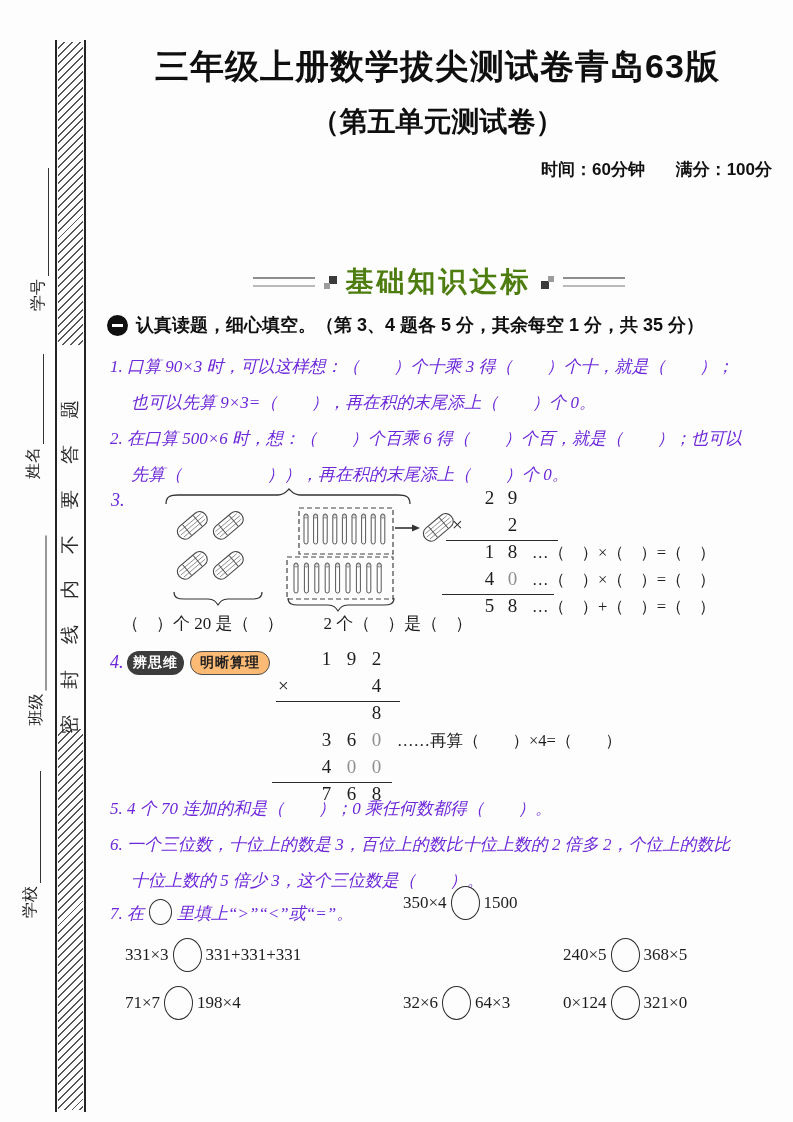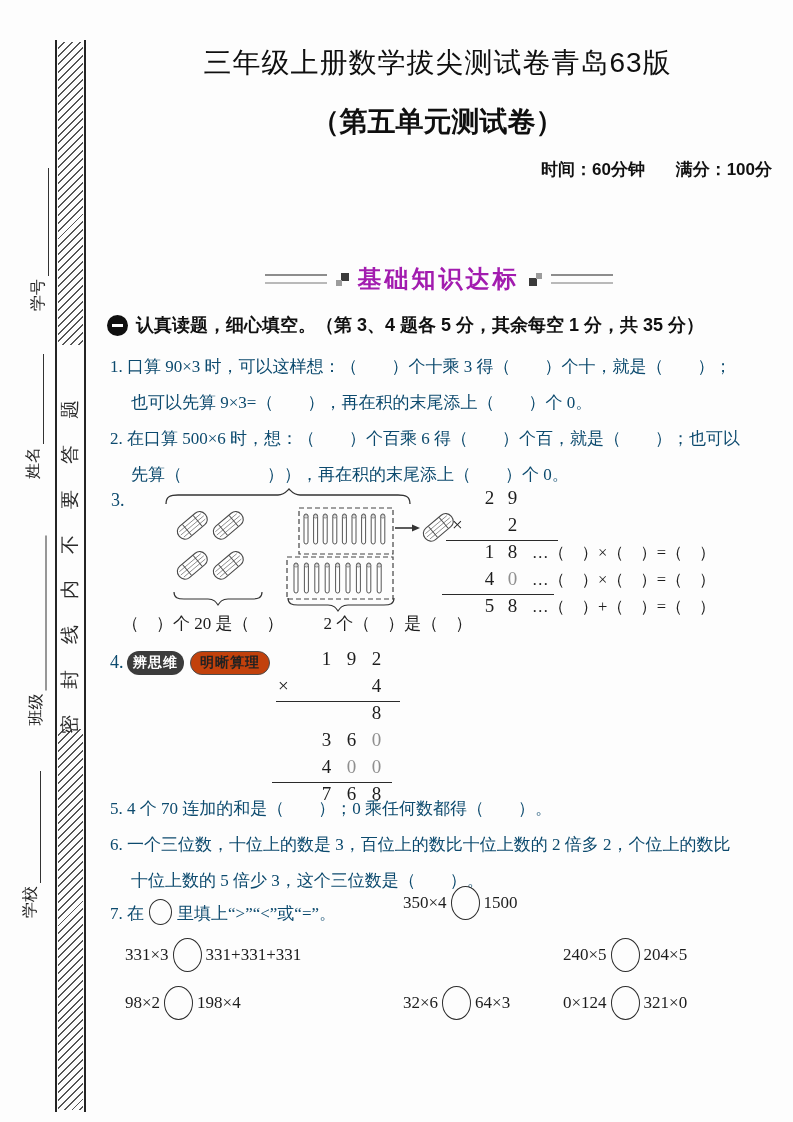--- a/index.html
+++ b/index.html
@@ -14,69 +14,69 @@
   .hatch{position:absolute;left:58px;width:25px;
     background:repeating-linear-gradient(135deg,transparent 0 4.2px,#565656 4.2px 5.6px);}
   .sealtext{position:absolute;transform:rotate(-90deg);white-space:nowrap;
     font-size:19px;letter-spacing:26px;color:#2a2a2a;}
   .vfield{position:absolute;transform:rotate(-90deg);display:flex;align-items:flex-end;
     white-space:nowrap;font-size:16px;height:22px;color:#222;}
   .vblank{display:inline-block;height:15px;border-bottom:1.4px solid #333;margin-left:3px;}
 
   
   .title{left:100px;top:44px;width:675px;text-align:center;
-    font-family:"Liberation Sans",sans-serif;font-weight:400;font-size:28px;letter-spacing:1px;color:#0f0f0f;}
+    font-family:"Liberation Sans",sans-serif;font-weight:700;font-size:34px;letter-spacing:1px;color:#0f0f0f;}
   .subtitle{left:100px;top:103px;width:675px;text-align:center;
     font-family:"Liberation Sans",sans-serif;font-weight:900;font-size:28px;color:#0f0f0f;}
   .info{left:105px;top:158px;width:667px;text-align:right;
     font-family:"Liberation Sans",sans-serif;font-weight:700;font-size:17px;color:#111;}
   .info .gap{margin-left:26px;}
 
   
   table.score{position:absolute;left:107px;top:190px;width:665px;
     border-collapse:collapse;table-layout:fixed;font-size:18px;}
   table.score td{border:2px solid #2a2a2a;text-align:center;height:32px;
     letter-spacing:4px;padding:0;}
 
   
   .banner{left:105px;top:263px;width:667px;display:flex;align-items:center;justify-content:center;gap:9px;}
-  .banner-title{font-family:"Liberation Sans",sans-serif;font-weight:900;font-size:24px;
-    letter-spacing:3px;color:#a21caf;}
+  .banner-title{font-family:"Liberation Sans",sans-serif;font-weight:900;font-size:28px;
+    letter-spacing:3px;color:#4d7c0f;}
   .dline{width:62px;height:6px;border-top:2.4px solid #8d8d8d;border-bottom:2px solid #b9b9b9;}
   .sq{width:13px;height:13px;position:relative;}
   .sq-l::before{content:"";position:absolute;right:0;top:0;width:8px;height:8px;background:#3b3b3b;}
   .sq-l::after{content:"";position:absolute;left:0;bottom:0;width:6px;height:6px;background:#9c9c9c;}
   .sq-r::before{content:"";position:absolute;left:0;bottom:0;width:8px;height:8px;background:#3b3b3b;}
   .sq-r::after{content:"";position:absolute;right:0;top:0;width:6px;height:6px;background:#9c9c9c;}
 
   
   .part1{left:107px;top:313px;display:flex;align-items:center;gap:8px;
     font-family:"Liberation Sans",sans-serif;font-weight:700;font-size:18px;color:#101010;}
   .circle-num{width:21px;height:21px;border-radius:50%;background:#101010;position:relative;flex:none;}
   .circle-num::after{content:"";position:absolute;left:5px;top:9px;width:11px;height:3px;background:#fff;}
 
   
-  .qline{font-size:17px;white-space:nowrap;color:#0c4a6e;}
+  .qline{font-size:17px;white-space:nowrap;color:#6d28d9;font-style:italic;}
 
   
   .mult{position:absolute;font-size:19px;}
   .mrow{display:flex;align-items:baseline;height:27px;}
   .sign{display:inline-block;}
   .dc{display:inline-block;text-align:center;}
   .q3m .sign{width:26px;} .q3m .dc{width:23px;}
   .q4m .sign{width:36px;} .q4m .dc{width:25px;}
   .note{font-size:16.5px;margin-left:8px;white-space:nowrap;}
   .rule{position:absolute;height:0;border-top:1.8px solid #2a2a2a;}
   .ghost{color:#8f8f8f;}
 
   
   .badges{left:127px;top:651px;display:flex;gap:6px;align-items:center;}
   .badge-dark{background:#3c3c3c;color:#fff;border-radius:12px;padding:3px 6px;
     font-family:"Liberation Sans",sans-serif;font-weight:700;font-size:14px;letter-spacing:1px;}
-  .badge-light{background:#c2410c;border:1.5px solid #4d4d4d;border-radius:12px;padding:2px 9px;
+  .badge-light{background:#fdba74;border:1.5px solid #4d4d4d;border-radius:12px;padding:2px 9px;
     font-family:"Liberation Sans",sans-serif;font-weight:700;font-size:14px;color:#222;letter-spacing:1px;}
 
   
   .q7-circle{display:inline-block;width:21px;height:24px;border:1.6px solid #2d2d2d;
     border-radius:50%;vertical-align:-6px;margin:0 5px;}
   .cmp{position:absolute;display:flex;align-items:center;font-size:17px;white-space:nowrap;}
   .cmp-circle{width:27px;height:32px;border:1.7px solid #2d2d2d;border-radius:50%;
     margin:0 4px;flex:none;}
 
   .caps{left:122px;top:612px;display:flex;gap:40px;font-size:17px;white-space:nowrap;}
@@ -256,20 +256,21 @@
     <span class="sign"></span>
     <span class="dc"></span>
     <span class="dc"></span>
     <span class="dc">8</span>
   </div>
   <div class="mrow">
     <span class="sign"></span>
     <span class="dc">3</span>
     <span class="dc">6</span>
     <span class="dc ghost">0</span>
+    <span class="note">……再算（　　）×4=（　　）</span>
   </div>
   <div class="mrow">
     <span class="sign"></span>
     <span class="dc">4</span>
     <span class="dc ghost">0</span>
     <span class="dc ghost">0</span>
   </div>
   <div class="mrow">
     <span class="sign"></span>
     <span class="dc">7</span>
@@ -295,24 +296,24 @@
   <span>331+331+331</span>
 </div>
 <div class="cmp" style="left:403px;top:886px">
   <span>350×4</span>
   <span class="cmp-circle"></span>
   <span>1500</span>
 </div>
 <div class="cmp" style="left:563px;top:938px">
   <span>240×5</span>
   <span class="cmp-circle"></span>
-  <span>204×5</span>
+  <span>368×5</span>
 </div>
 <div class="cmp" style="left:125px;top:986px">
-  <span>98×2</span>
+  <span>71×7</span>
   <span class="cmp-circle"></span>
   <span>198×4</span>
 </div>
 <div class="cmp" style="left:403px;top:986px">
   <span>32×6</span>
   <span class="cmp-circle"></span>
   <span>64×3</span>
 </div>
 <div class="cmp" style="left:563px;top:986px">
   <span>0×124</span>

